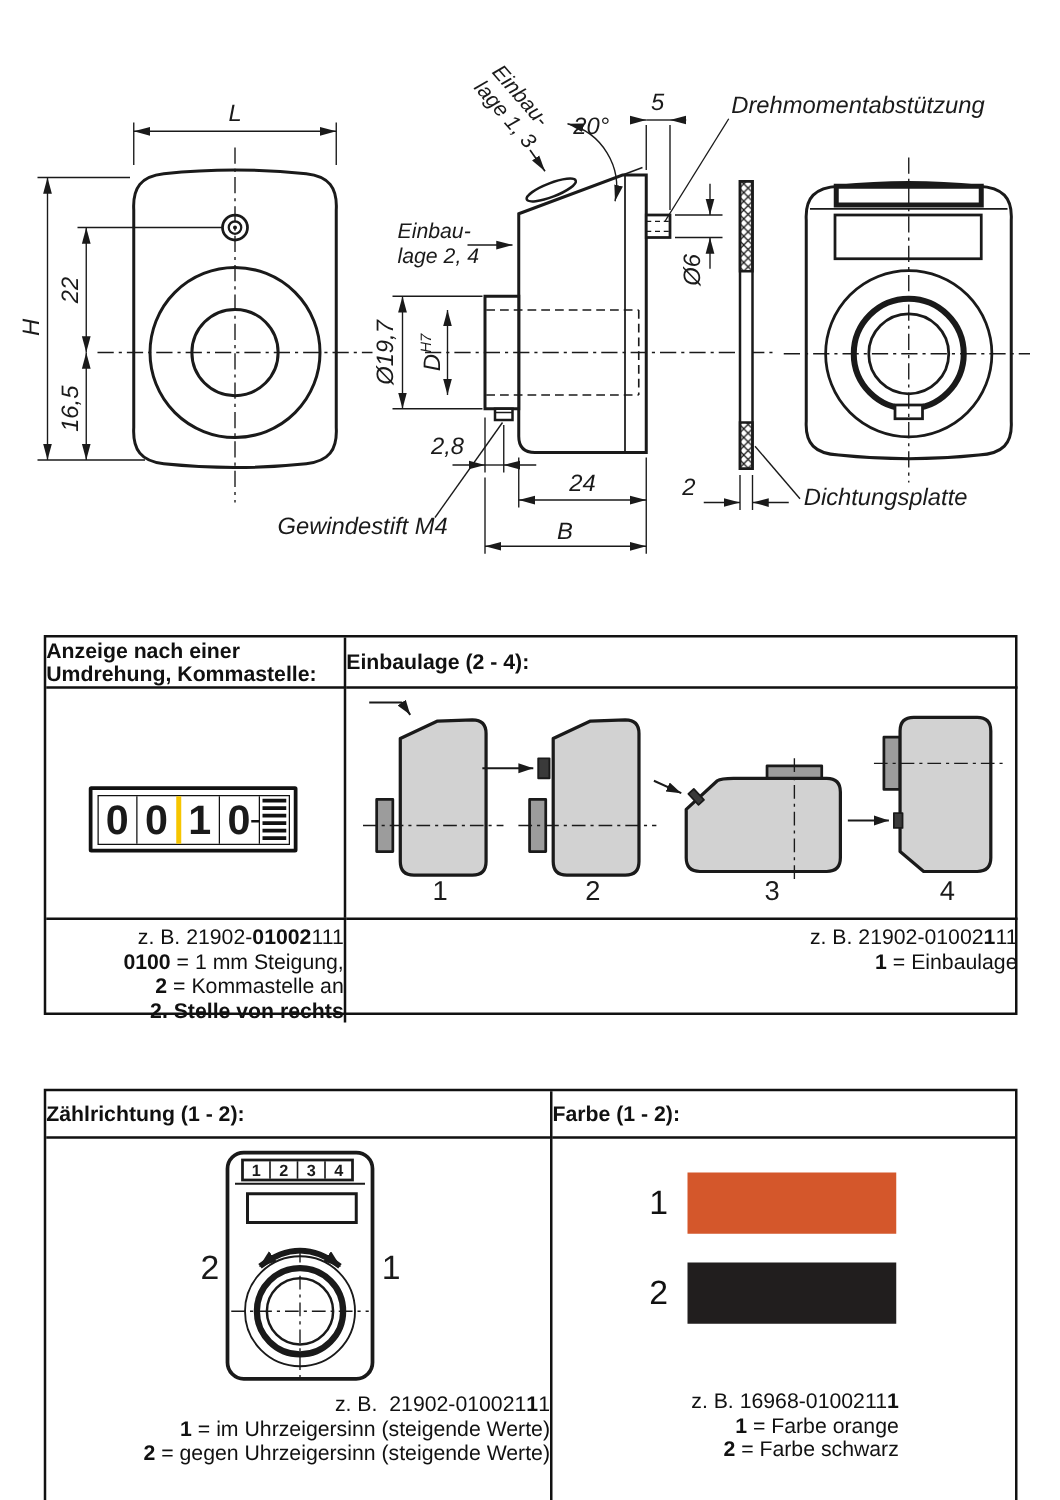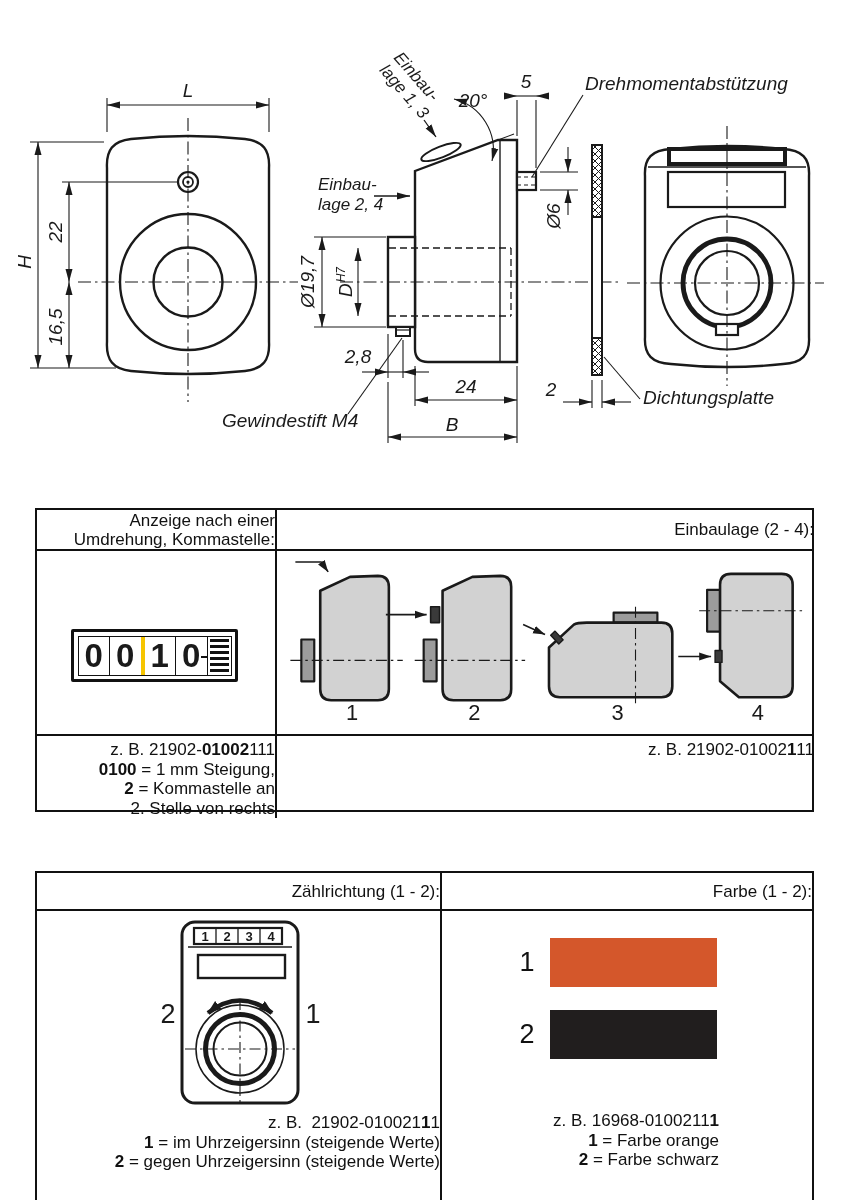--- a/index.html
+++ b/index.html
@@ -9,22 +9,22 @@
   .lbl{font:italic 19px "Liberation Sans",sans-serif;}
   .lblS{font:italic 17px "Liberation Sans",sans-serif;}
   .num{font:400 22px "Liberation Sans",sans-serif;}
   .numL{font:400 27px "Liberation Sans",sans-serif;}
   .dig{font:700 13px "Liberation Sans",sans-serif;}
   .tbl{position:absolute;border:2.5px solid #111;box-sizing:border-box;display:grid;background:#fff;}
   #tbl1{left:35px;top:508px;width:779px;height:304px;grid-template-columns:240px 1fr;grid-template-rows:41px 183px 1fr;}
   #tbl2{left:35px;top:871px;width:779px;height:440px;grid-template-columns:405px 1fr;grid-template-rows:38px 1fr;}
   .cell{box-sizing:border-box;position:relative;}
   .colL{border-right:2.2px solid #111;}
-  .hdr{border-bottom:2.2px solid #111;display:flex;flex-direction:column;align-items:flex-end;justify-content:center;
-       font-weight:400;font-size:17px;line-height:19px;text-align:center;}
+  .hdr{border-bottom:2.2px solid #111;display:flex;flex-direction:column;align-items:flex-start;justify-content:center;
+       font-weight:700;font-size:17px;line-height:19px;text-align:center;}
   .ftr{border-top:2.2px solid #111;padding-top:4px;}
   .ft-line{font-size:17px;line-height:19.5px;white-space:pre;text-align:right;}
   .ft-line b{font-weight:700;}
   
   .counter{position:absolute;left:34px;top:78px;width:167px;height:53px;border:3.5px solid #111;border-radius:2px;box-sizing:border-box;background:#fff;}
   .counter .inner{position:absolute;inset:3.5px;border:1.6px solid #111;display:flex;align-items:stretch;}
   .dcell{flex:1;display:flex;align-items:center;justify-content:center;font:700 33px "Liberation Sans",sans-serif;color:#1a1a1a;border-right:1.6px solid #111;}
   .dcell.nb{border-right:none;}
   .ybar{width:4px;background:#f6c500;}
   .knurl{width:23px;position:relative;display:flex;flex-direction:column;justify-content:center;gap:2.6px;padding:0 2px;box-sizing:border-box;}
@@ -276,24 +276,25 @@
       <text class="num" x="197" y="170" text-anchor="middle">2</text>
       <text class="num" x="341" y="170" text-anchor="middle">3</text>
       <text class="num" x="482" y="170" text-anchor="middle">4</text>
     </svg>
   </div>
 
   <div class="cell ftr colL" style="padding-left:37px;">
     <div class="ft-line"><span>z. B. 21902-</span><b>01002</b><span>111</span></div>
     <div class="ft-line"><b>0100</b><span> = 1 mm Steigung,</span></div>
     <div class="ft-line"><b>2</b><span> = Kommastelle an</span></div>
-    <div class="ft-line" style="padding-left:22px;"><span>2. Stelle von rechts</span></div>
+    <div class="ft-line" style="padding-left:22px;font-weight:bold;"><span>2. Stelle von rechts</span></div>
   </div>
   <div class="cell ftr" style="text-align:center;">
     <div class="ft-line"><span>z. B. 21902-01002</span><b>1</b><span>11</span></div>
+    <div class="ft-line"><b>1</b><span> = Einbaulage</span></div>
   </div>
 </div>
 
 
 <div id="tbl2" class="tbl">
   <div class="cell hdr colL">
     <span>Zählrichtung (1 - 2):</span>
   </div>
   <div class="cell hdr">
     <span>Farbe (1 - 2):</span>

